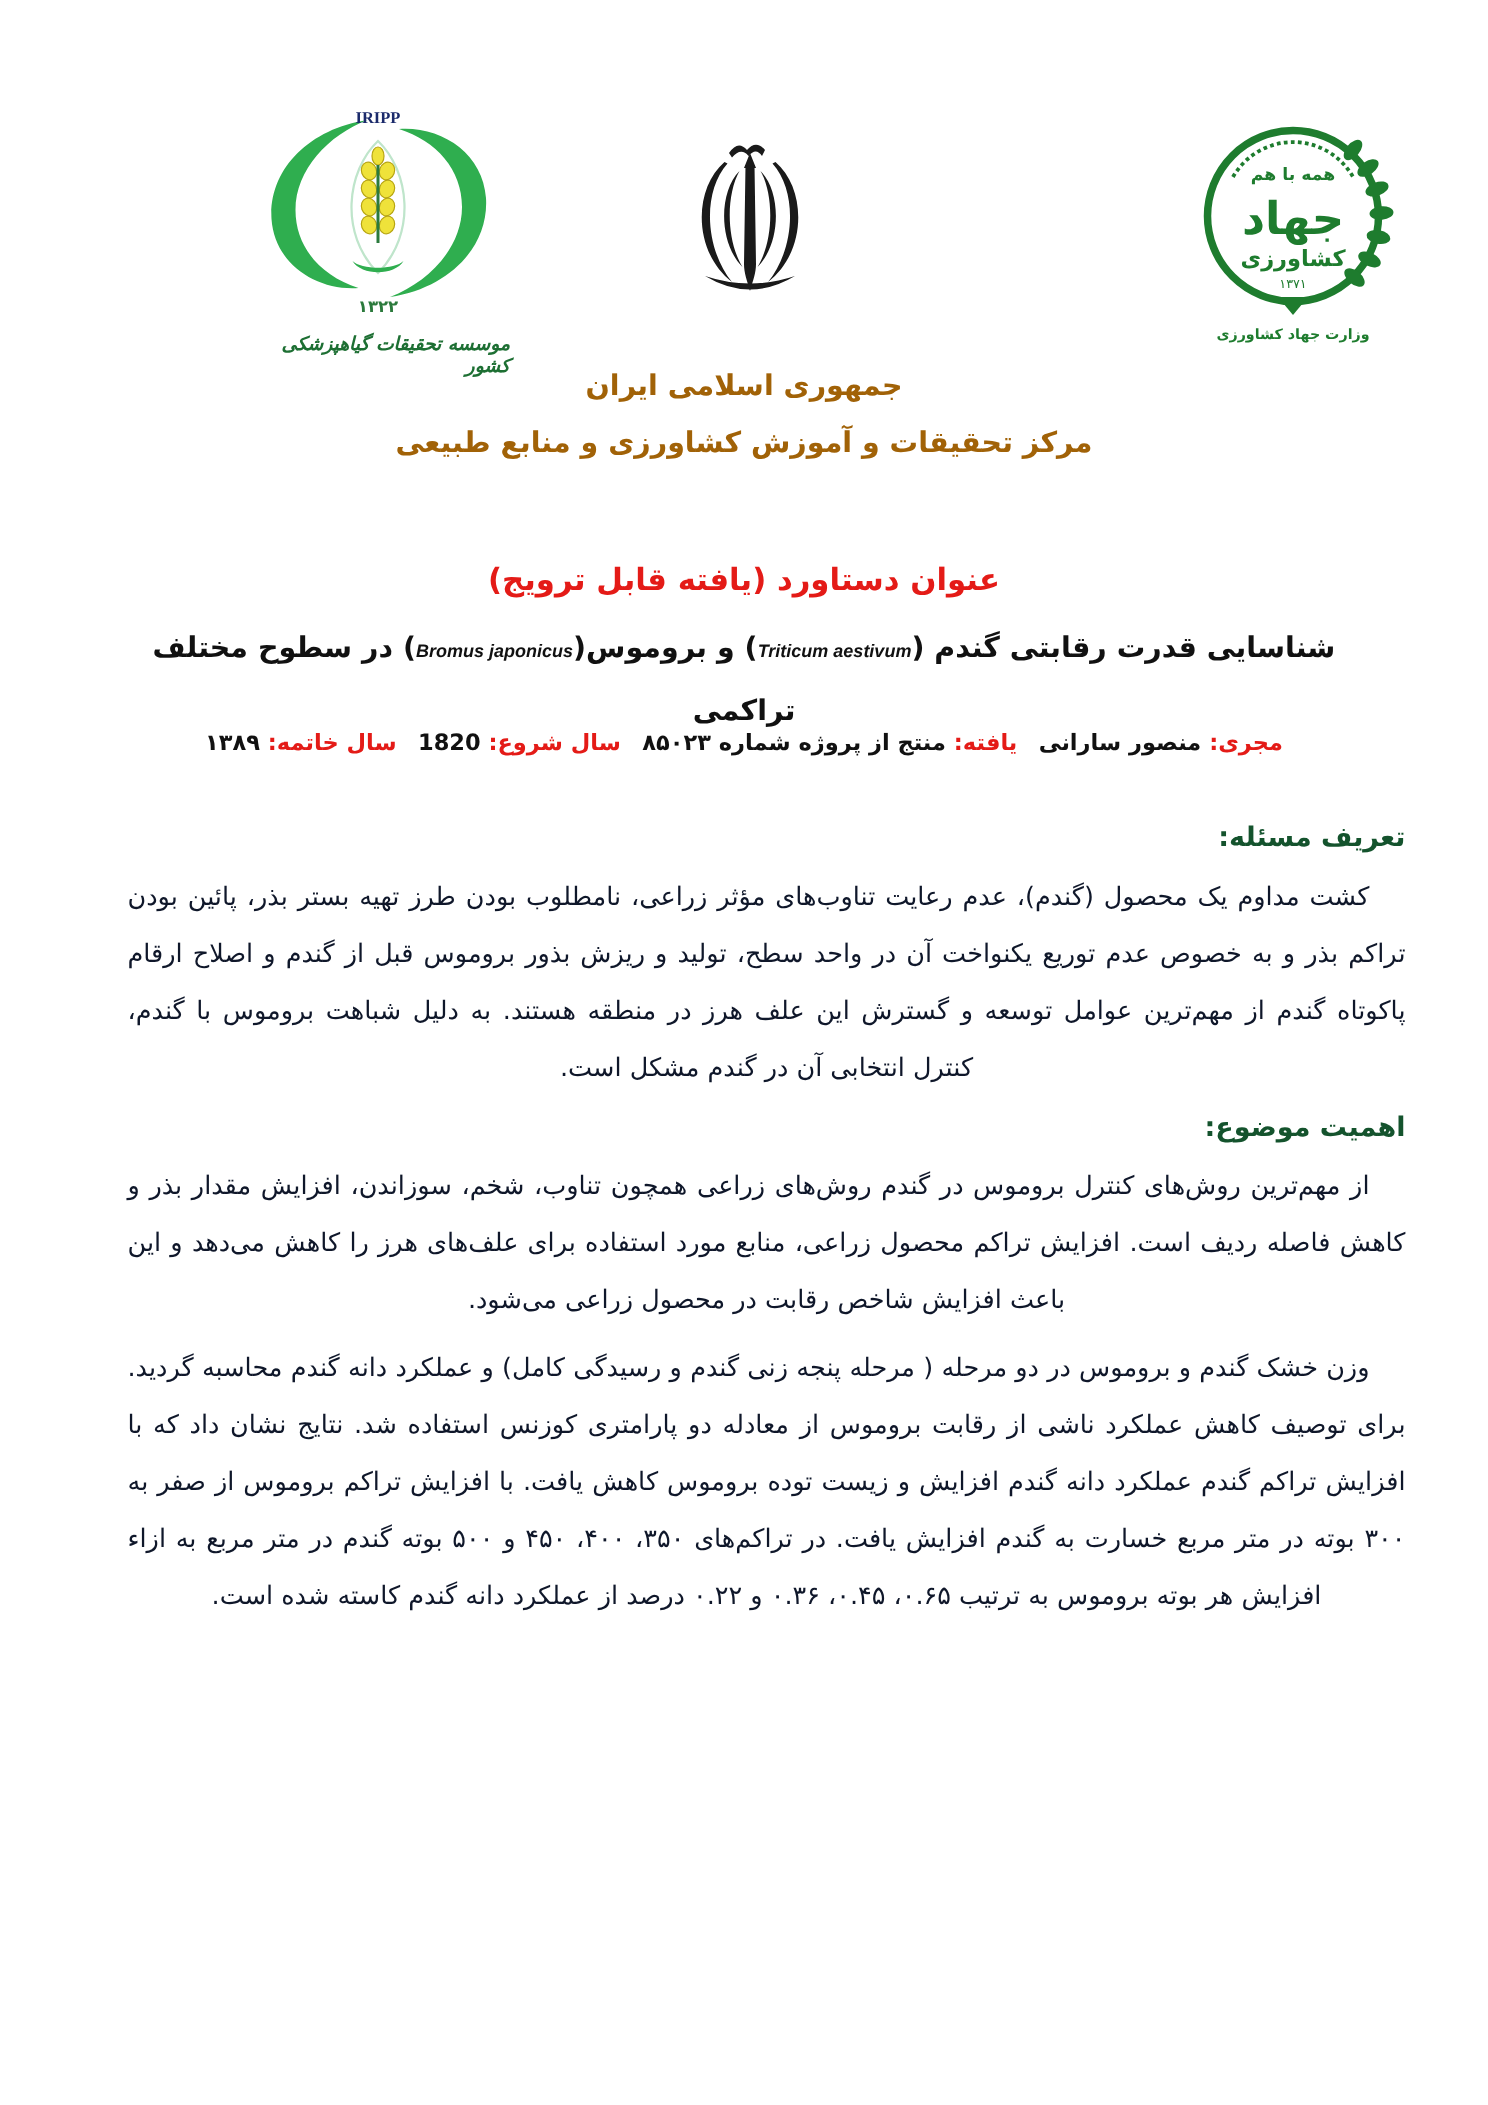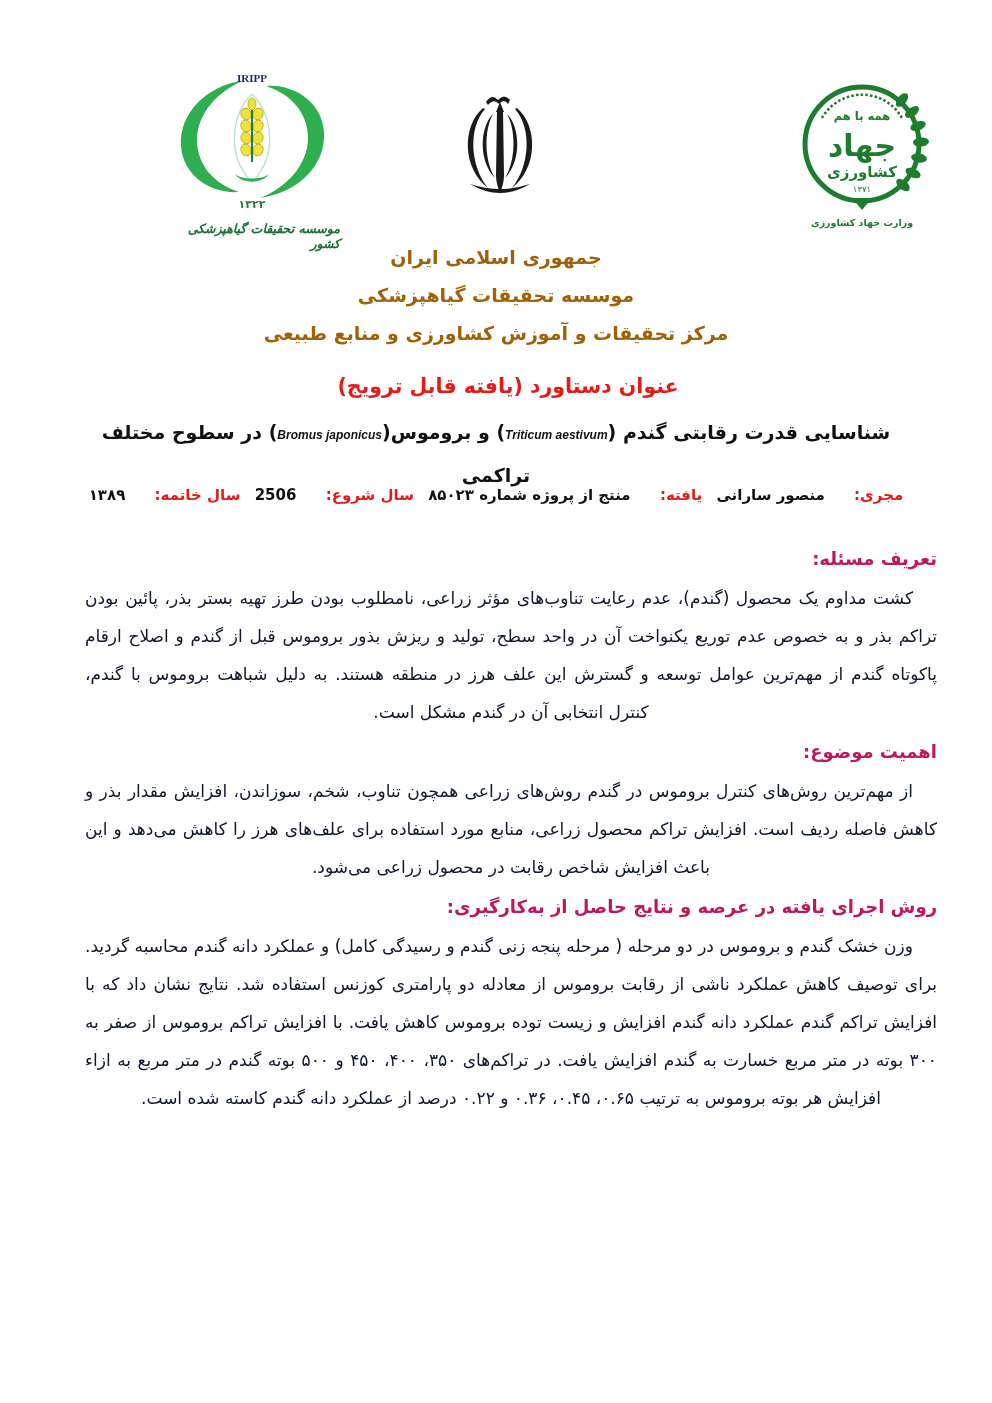--- a/index.html
+++ b/index.html
@@ -22,33 +22,33 @@
     color:#1d6f33;direction:rtl;line-height:15px;
   }
 
   
   .org-block{top:238px;left:0;right:0;text-align:center;
     font-weight:bold;font-size:19px;line-height:38px;color:#a16207;direction:rtl;}
 
   
   .title-label{top:374px;left:0;right:0;text-align:center;
     font-size:20.5px;font-weight:bold;}
-  .red{color:#e41b17;margin-left:24px;}
+  .red{color:#e41b17;}
   .main-title{top:412px;left:70px;width:852px;text-align:center;
     font-weight:bold;font-size:19px;line-height:40px;direction:rtl;color:#111;}
   .latin{font-style:italic;font-weight:bold;font-family:Liberation Sans, sans-serif;font-size:12px;text-align:center;}
 
   
   .project-line{top:486px;left:0;right:0;text-align:center;direction:rtl;
     font-size:15px;font-weight:bold;color:#111;}
   .gap{margin-inline-end:9px;}
 
   
   .body-block{top:545px;left:85px;width:852px;direction:rtl;}
-  .sec-heading{color:#be185d;font-weight:bold;font-size:18px;
+  .sec-heading{color:#14532d;font-weight:bold;font-size:18px;
     line-height:28px;margin:0 0 6px 0;text-align:right;}
   .para{font-size:17px;line-height:38px;margin:0 0 7px 0;
     text-align:justify;text-align-last:center;text-indent:24px;color:#0f172a;}
 </style>
 </head>
 <body>
 
 <div class="abs logo-iripp">
   <svg width="175" height="145" viewBox="0 0 175 145">
 
@@ -116,48 +116,46 @@
     <text x="72" y="92" text-anchor="middle" font-size="30" font-weight="bold" fill="#1e7c2e">جهاد</text>
     <text x="72" y="113" text-anchor="middle" font-size="15" font-weight="bold" fill="#1e7c2e">کشاورزی</text>
     <text x="72" y="128" text-anchor="middle" font-size="8.5" fill="#1e7c2e">۱۳۷۱</text>
     <polygon points="62,134 82,134 72,146" fill="#1e7c2e"></polygon>
     <text x="72" y="162" text-anchor="middle" font-size="9.5" font-weight="bold" fill="#1e7c2e">وزارت جهاد کشاورزی</text>
   </svg>
 </div>
 
 <div class="abs org-block">
   <div>جمهوری اسلامی ایران</div>
-  <div>موسسه تحقیقات گیاهپزشکی</div>
   <div>مرکز تحقیقات و آموزش کشاورزی و منابع طبیعی</div>
 </div>
 
 <div class="abs title-label red">عنوان دستاورد (یافته قابل ترویج)</div>
 
 <div class="abs main-title" dir="rtl">
   <div>
     <span>شناسایی قدرت رقابتی گندم (</span><span class="latin">Triticum aestivum</span><span>) و بروموس(</span><span class="latin">Bromus japonicus</span><span>) در سطوح مختلف</span>
   </div>
   <div>تراکمی</div>
 </div>
 
 <div class="abs project-line" dir="rtl">
   <span class="red">مجری:</span>
   <span class="gap">منصور سارانی</span>
   <span class="red">یافته:</span>
   <span class="gap">منتج از پروژه شماره ۸۵۰۲۳</span>
   <span class="red">سال شروع:</span>
-  <span class="gap">2506</span>
+  <span class="gap">1820</span>
   <span class="red">سال خاتمه:</span>
   <span>۱۳۸۹</span>
 </div>
 
 <div class="abs body-block">
 
   <div class="sec-heading">تعریف مسئله:</div>
   <p class="para">کشت مداوم یک محصول (گندم)، عدم رعایت تناوب‌های مؤثر زراعی، نامطلوب بودن طرز تهیه بستر بذر، پائین بودن تراکم بذر و به خصوص عدم توریع یکنواخت آن در واحد سطح، تولید و ریزش بذور بروموس قبل از گندم و اصلاح ارقام پاکوتاه گندم از مهم‌ترین عوامل توسعه و گسترش این علف هرز در منطقه هستند. به دلیل شباهت بروموس با گندم، کنترل انتخابی آن در گندم مشکل است.</p>
 
   <div class="sec-heading">اهمیت موضوع:</div>
   <p class="para">از مهم‌ترین روش‌های کنترل بروموس در گندم روش‌های زراعی همچون تناوب، شخم، سوزاندن، افزایش مقدار بذر و کاهش فاصله ردیف است. افزایش تراکم محصول زراعی، منابع مورد استفاده برای علف‌های هرز را کاهش می‌دهد و این باعث افزایش شاخص رقابت در محصول زراعی می‌شود.</p>
 
-  <div class="sec-heading">روش اجرای یافته در عرصه و نتایج حاصل از به‌کارگیری:</div>
   <p class="para">وزن خشک گندم و بروموس در دو مرحله ( مرحله پنجه زنی گندم و رسیدگی کامل) و عملکرد دانه گندم محاسبه گردید. برای توصیف کاهش عملکرد ناشی از رقابت بروموس از معادله دو پارامتری کوزنس استفاده شد. نتایج نشان داد که با افزایش تراکم گندم عملکرد دانه گندم افزایش و زیست توده بروموس کاهش یافت. با افزایش تراکم بروموس از صفر به ۳۰۰ بوته در متر مربع خسارت به گندم افزایش یافت. در تراکم‌های ۳۵۰، ۴۰۰، ۴۵۰ و ۵۰۰ بوته گندم در متر مربع به ازاء افزایش هر بوته بروموس به ترتیب ۰.۶۵، ۰.۴۵، ۰.۳۶ و ۰.۲۲ درصد از عملکرد دانه گندم کاسته شده است.</p>
 
 </div>
 
 </body></html>

